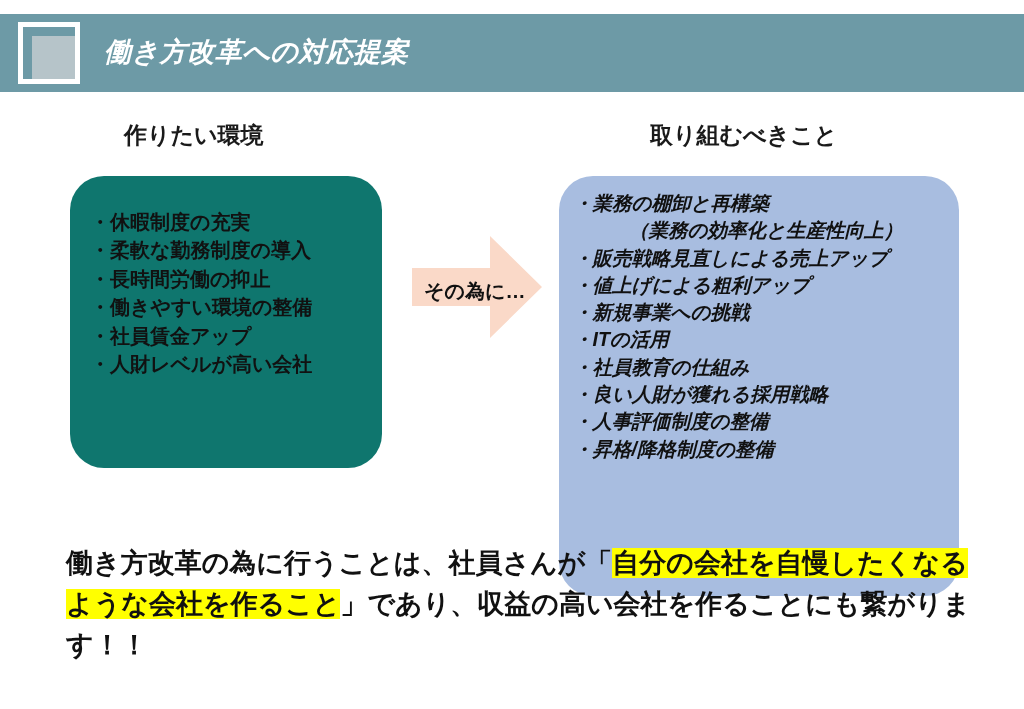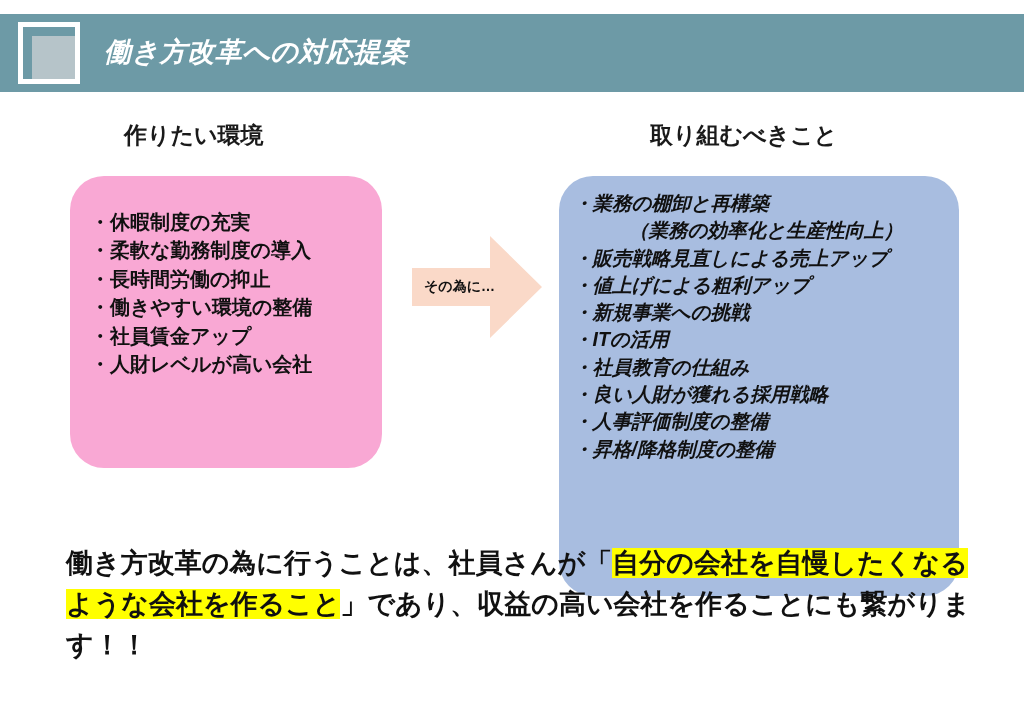--- a/index.html
+++ b/index.html
@@ -76,21 +76,21 @@
   .box {
     position: absolute;
     border-radius: 34px;
     box-sizing: border-box;
   }
   .box.left {
     left: 70px;
     top: 176px;
     width: 312px;
     height: 292px;
-    background: #f9a8d4;
+    background: #0f766e;
   }
   .box.right {
     left: 559px;
     top: 176px;
     width: 400px;
     height: 420px;
     background: #a8bde0;
     font-style: italic;
   }
   .box ul {
@@ -126,21 +126,21 @@
     left: 412px;
     top: 228px;
     width: 130px;
     height: 118px;
   }
   .arrow svg { display: block; }
   .arrow-label {
     position: absolute;
     left: 424px;
     top: 278px;
-    font-size: 14px;
+    font-size: 20px;
     font-weight: bold;
     color: #111111;
     white-space: nowrap;
   }
 
   
   .statement {
     position: absolute;
     left: 66px;
     top: 543px;

